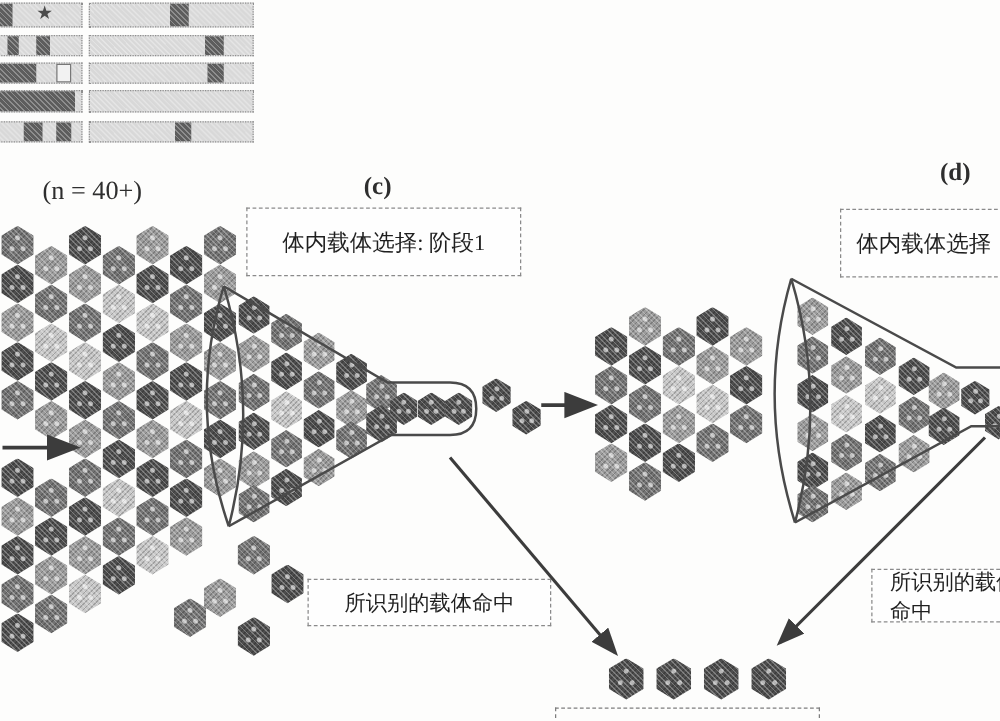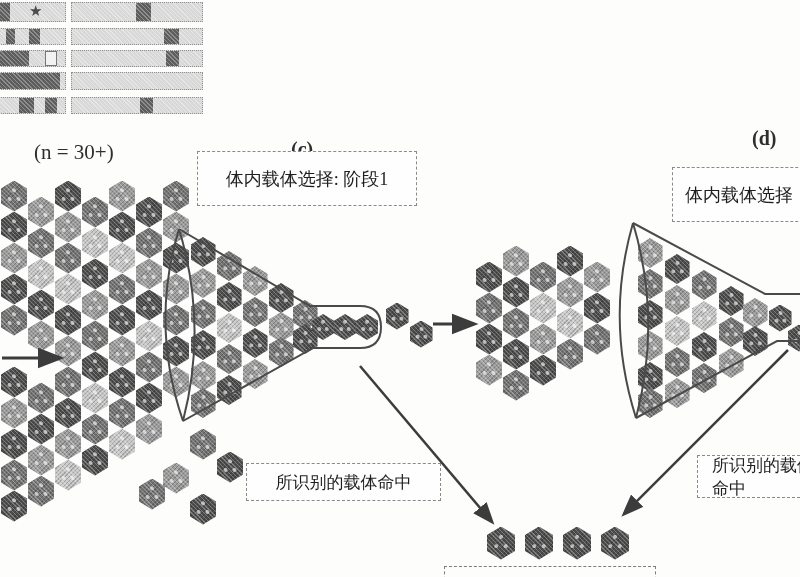--- a/index.html
+++ b/index.html
@@ -23,21 +23,21 @@
   .star{position:absolute;top:50%;transform:translateY(-54%);font-size:15px;color:#4c4c4c;line-height:1;}
   
   .cjk{font-family:"Liberation Serif","DejaVu Serif",serif;}
   #lib-caption1{position:absolute;left:0px;top:116px;font-size:21px;letter-spacing:2px;z-index:2;}
   #lib-caption2{position:absolute;left:34px;top:140px;font-size:21px;z-index:2;}
   .panel-label{position:absolute;font-size:20px;font-weight:bold;z-index:3;}
   #panel-c{left:291px;top:138px;}
   #panel-d{left:752px;top:127px;}
   .dashed-box{position:absolute;border:1px dashed #8a8a8a;background:#fefefe;box-sizing:border-box;
               display:flex;align-items:center;justify-content:center;z-index:3;font-size:18px;color:#1f1f1f;}
-  #box-c{left:197px;top:151px;width:220px;height:55px;}
+  #box-c{left:197px;top:166px;width:220px;height:55px;}
   #box-d{left:672px;top:167px;width:141px;height:55px;justify-content:flex-start;padding-left:12px;}
   #box-hits-left{left:246px;top:463px;width:195px;height:38px;font-size:17px;}
   #box-hits-right{left:697px;top:455px;width:118px;height:43px;font-size:17px;justify-content:flex-start;padding-left:14px;}
   #box-final{left:444px;top:566px;width:212px;height:30px;border:1px dashed #7d7d7d;background:transparent;z-index:3;position:absolute;box-sizing:border-box;}
   
   .hex{position:absolute;z-index:1;
     clip-path:polygon(50% 0%,100% 26%,100% 74%,50% 100%,0% 74%,0% 26%);
     background-image:
       radial-gradient(circle at 50% 30%, rgba(255,255,255,.6) 0 1.5px, transparent 2.4px),
       radial-gradient(circle at 33% 58%, rgba(255,255,255,.6) 0 1.5px, transparent 2.4px),
@@ -94,21 +94,21 @@
       <div class="lib-row" style="top: 97px; height: 17px;">
         <div class="bar bar-left">
           <div class="seg seg-dark" style="left: 21px; width: 15px;"></div>
           <div class="seg seg-dark" style="left: 47px; width: 12px;"></div>
         </div>
         <div class="bar bar-right">
           <div class="seg seg-dark" style="left: 68px; width: 13px;"></div>
         </div>
       </div>
     </div>
-  <div id="lib-caption2" class="cjk">(n = 30+)</div>
+  <div id="lib-caption2" class="cjk">(n = 40+)</div>
 
   <div id="panel-c" class="panel-label">(c)</div>
   <div id="panel-d" class="panel-label">(d)</div>
 
   <div id="box-c" class="dashed-box cjk">体内载体选择: 阶段1</div>
   <div id="box-d" class="dashed-box cjk">体内载体选择</div>
   <div id="box-hits-left" class="dashed-box cjk">所识别的载体命中</div>
   <div id="box-hits-right" class="dashed-box cjk">所识别的载体命中</div>
   <div id="box-final"></div>
 

